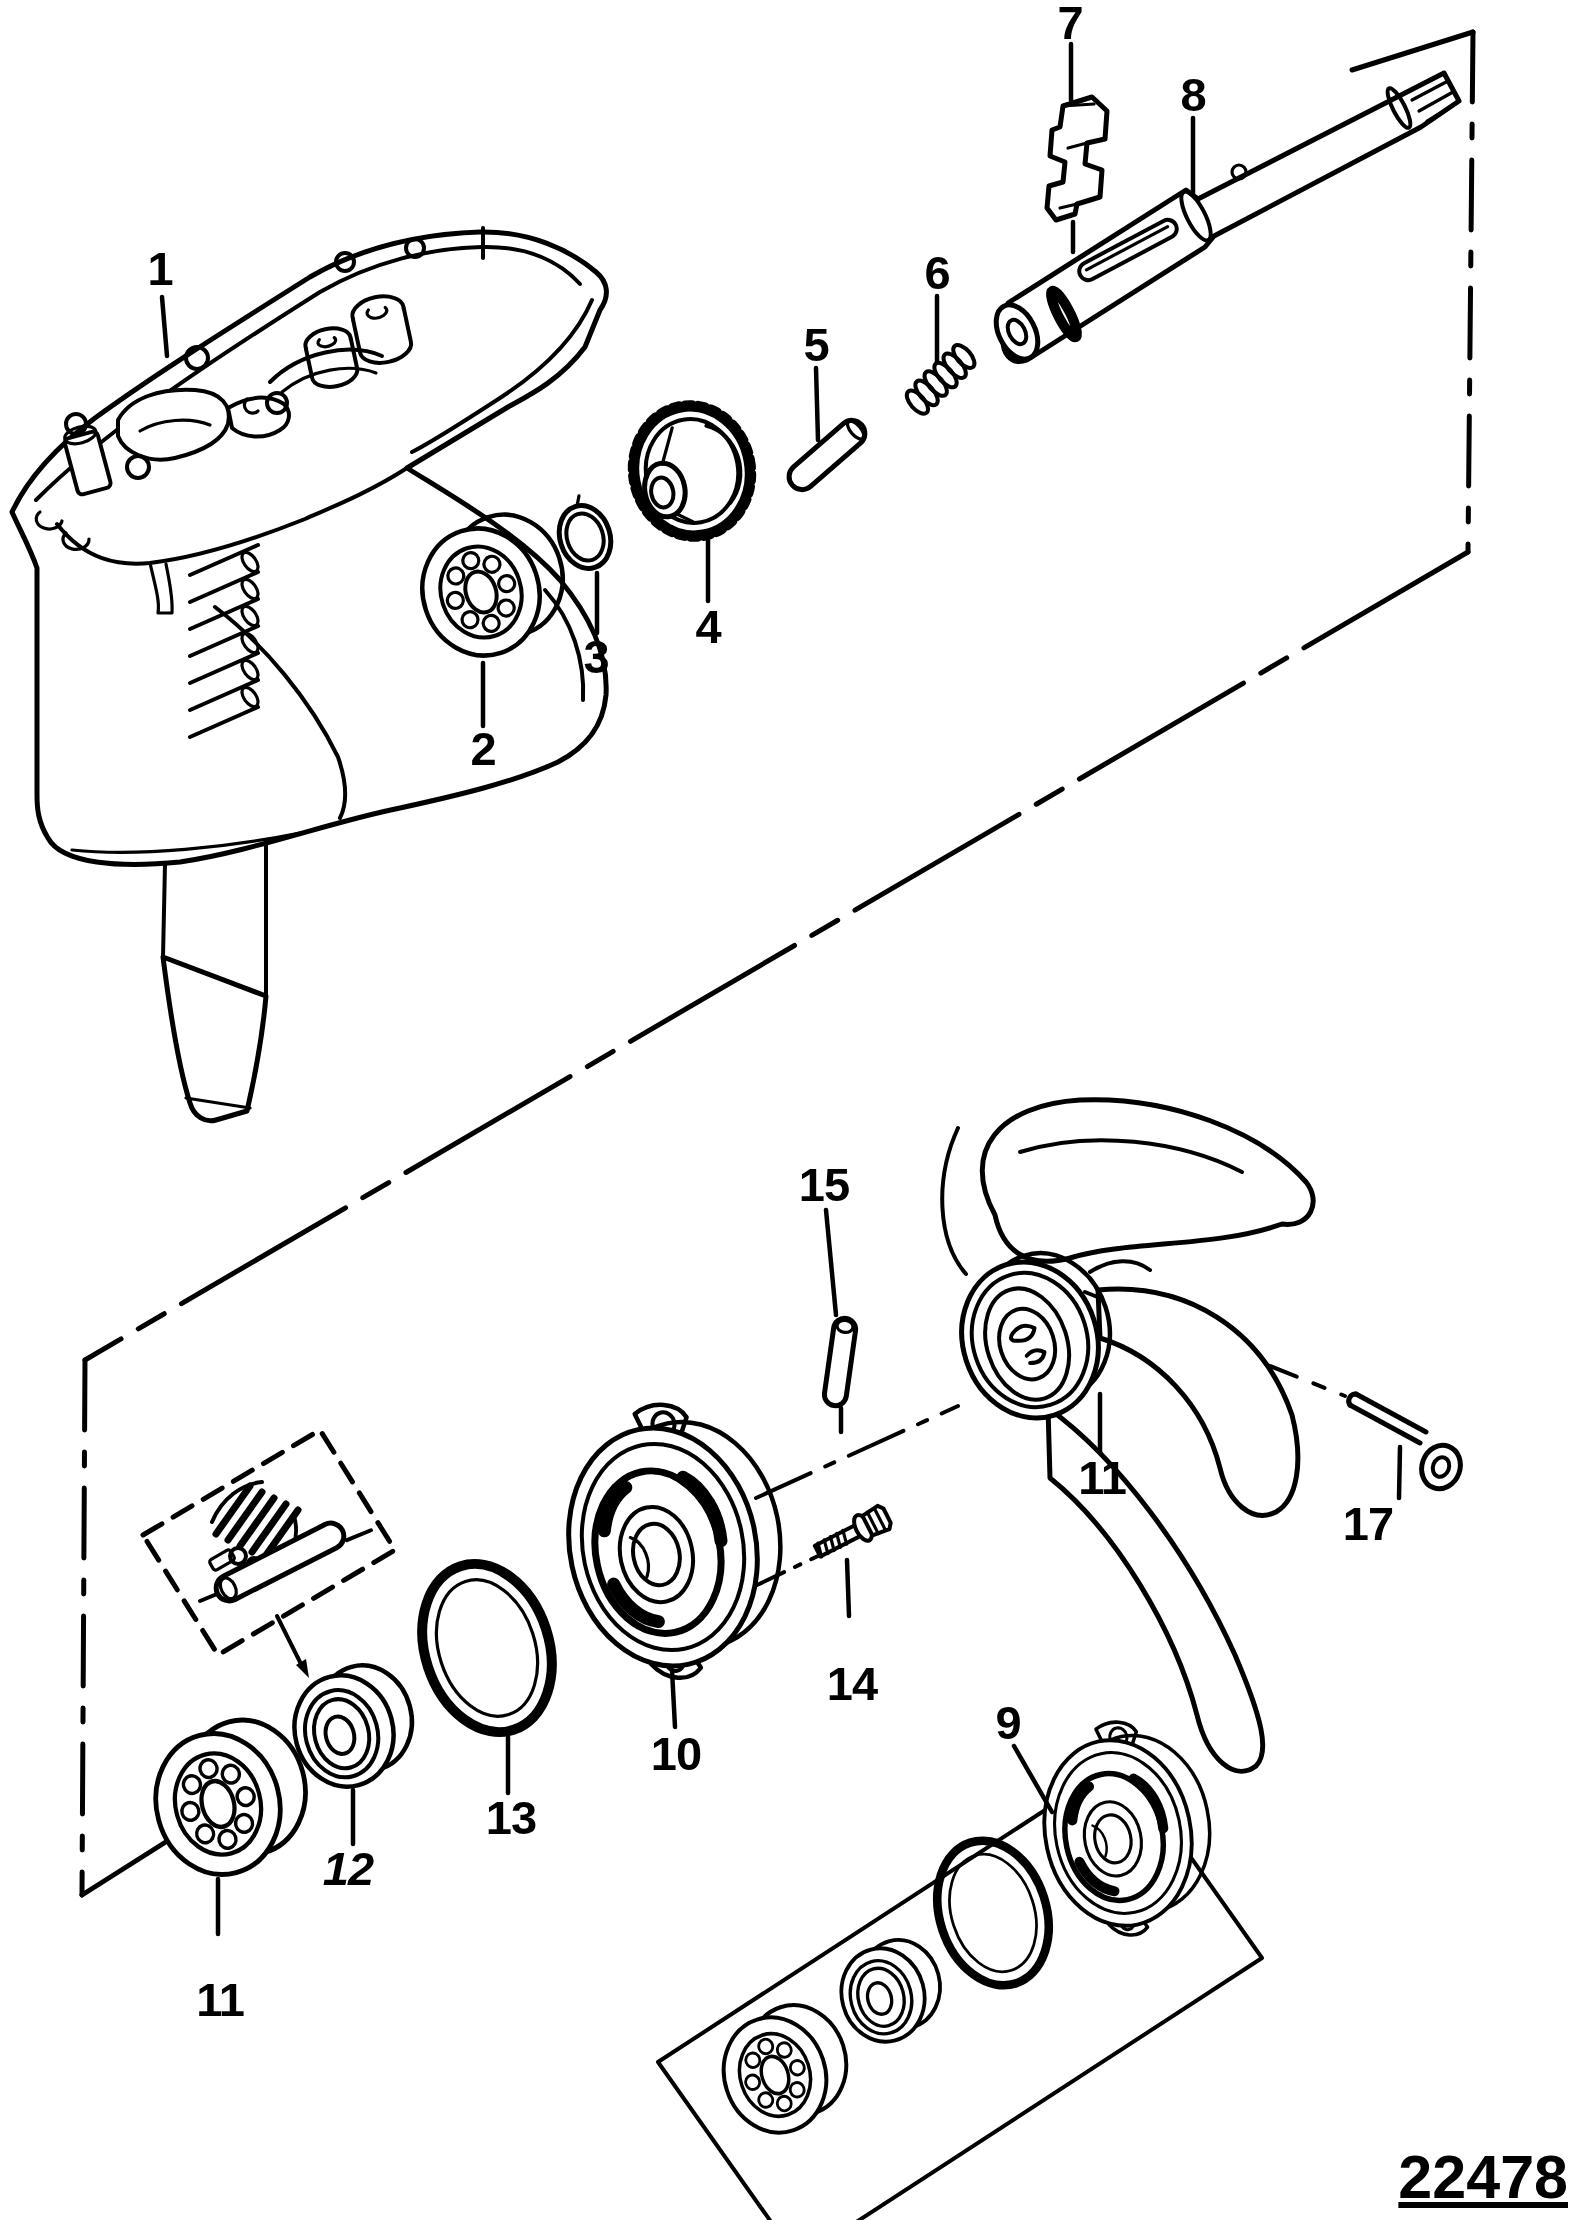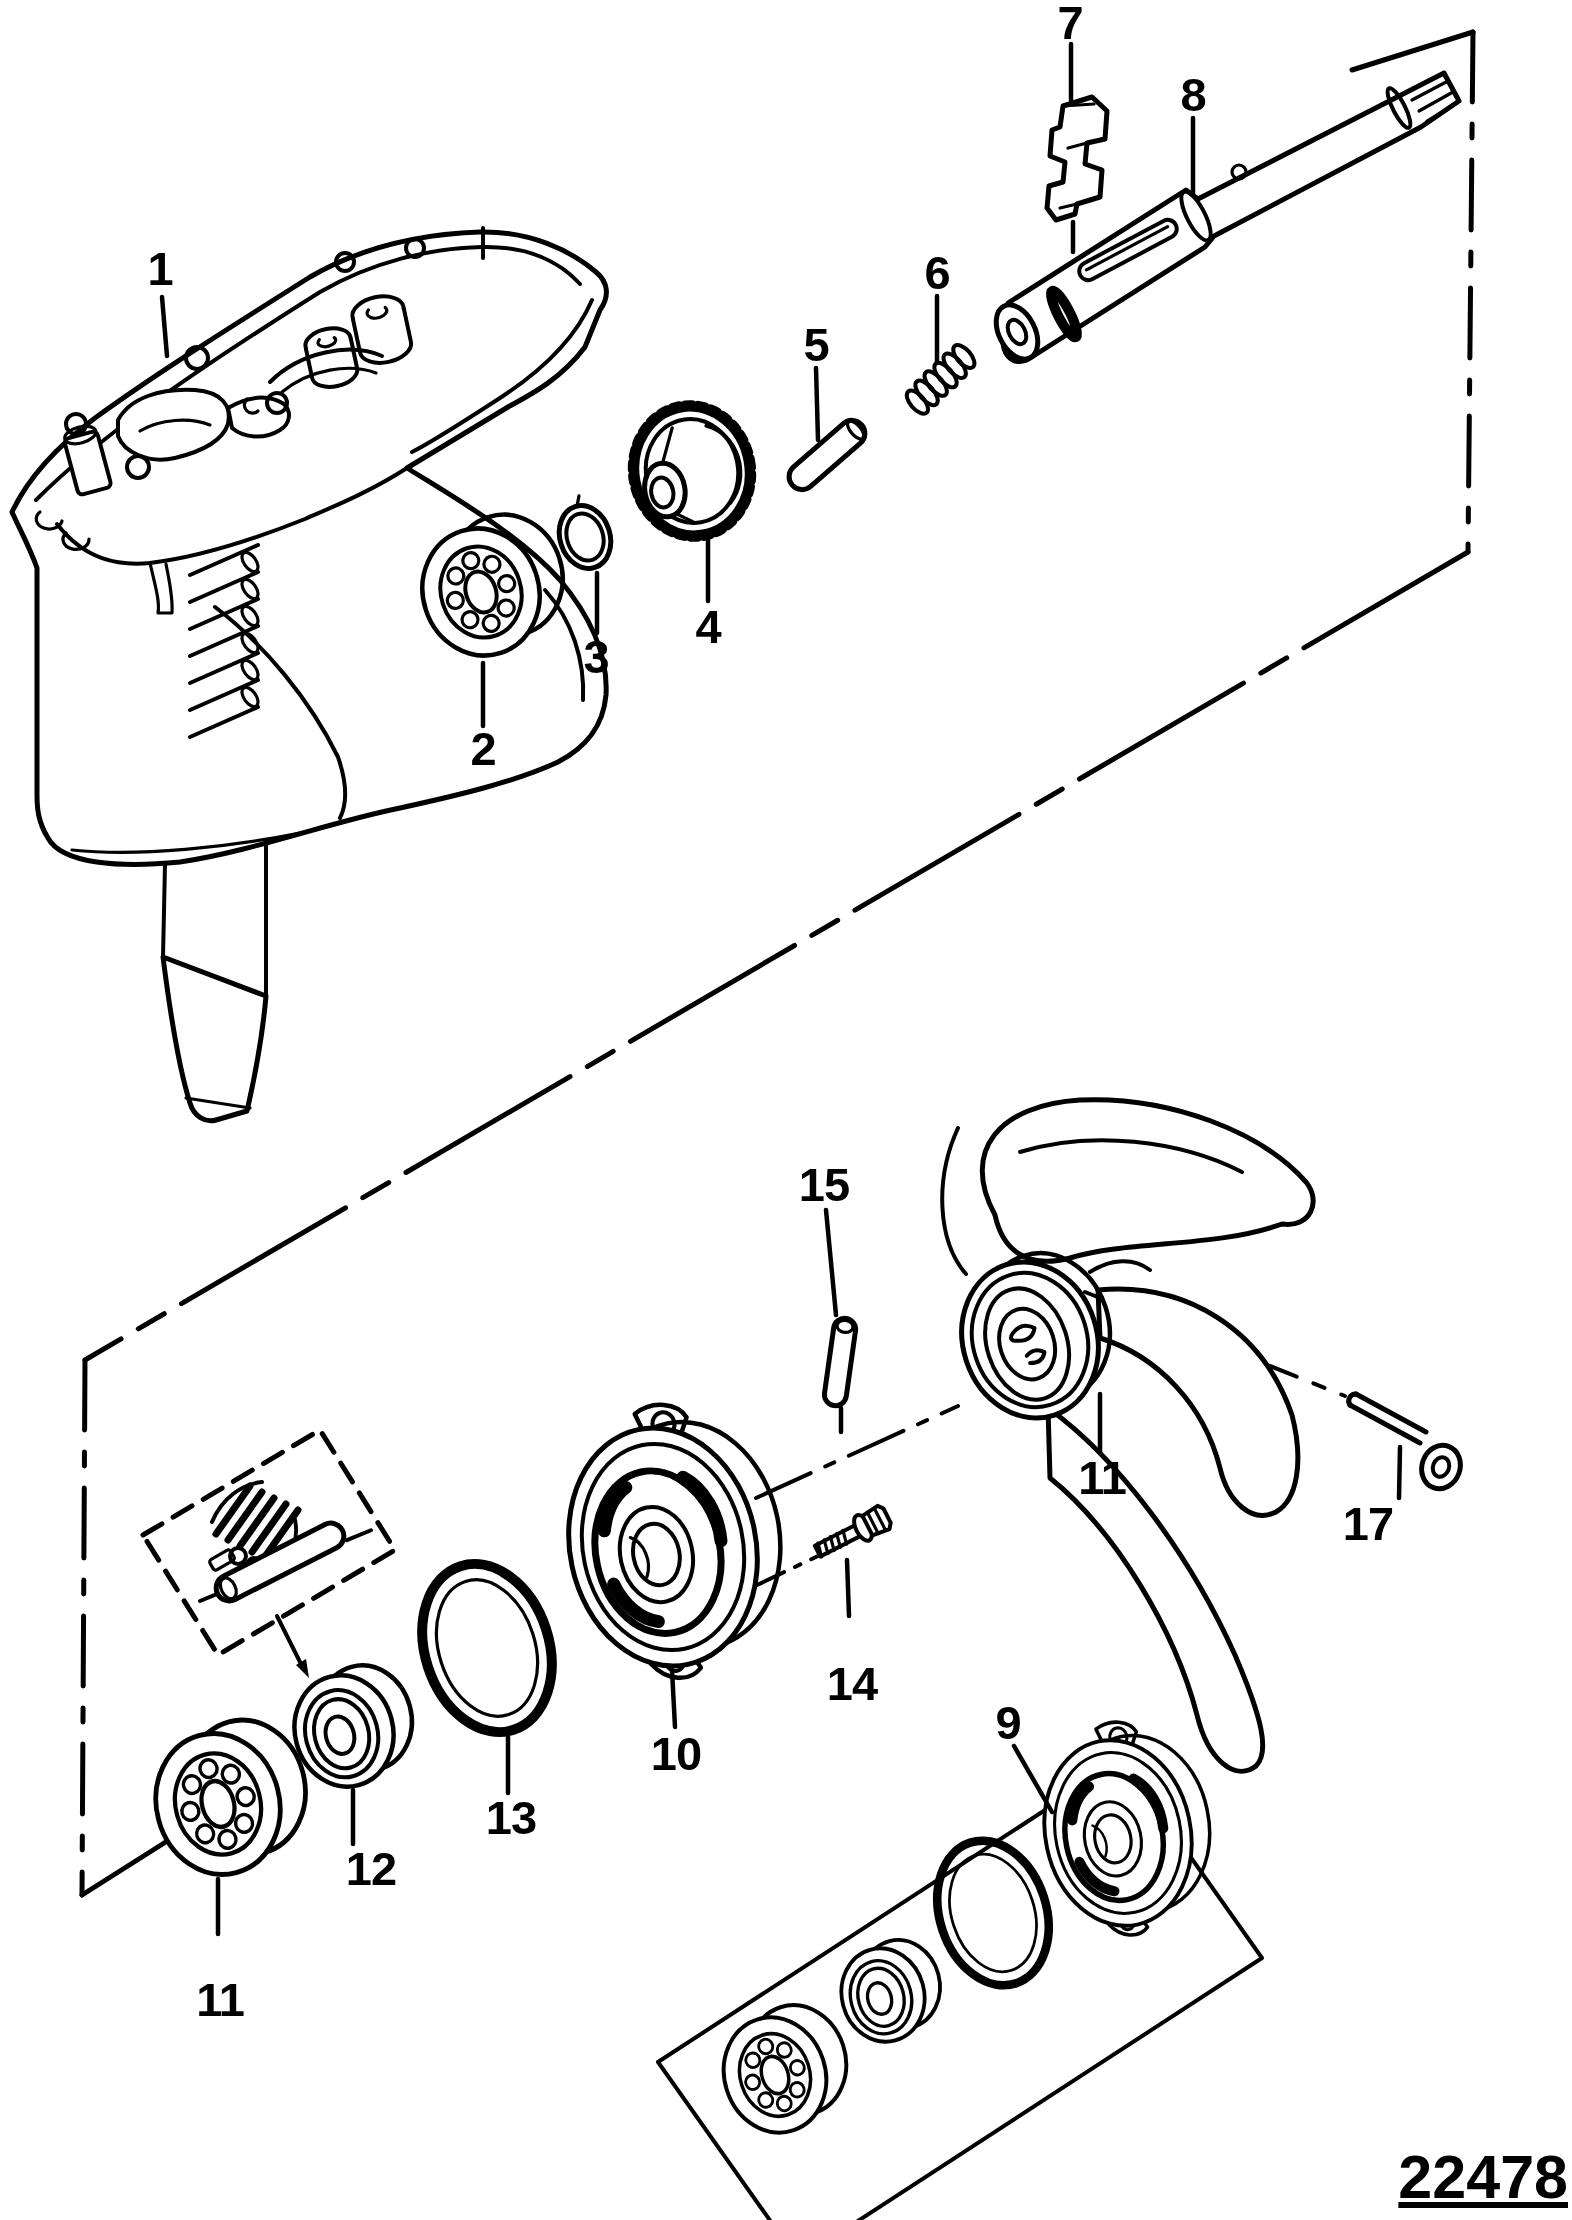--- a/index.html
+++ b/index.html
@@ -312,21 +312,21 @@
       <span class="callout" style="left: 483px; top: 748px;">2</span>
       <span class="callout" style="left: 596px; top: 656px;">3</span>
       <span class="callout" style="left: 708px; top: 626px;">4</span>
       <span class="callout" style="left: 816px; top: 344px;">5</span>
       <span class="callout" style="left: 937px; top: 272px;">6</span>
       <span class="callout" style="left: 1070px; top: 22px;">7</span>
       <span class="callout" style="left: 1193px; top: 94px;">8</span>
       <span class="callout" style="left: 1008px; top: 1722px;">9</span>
       <span class="callout" style="left: 676px; top: 1753px;">10</span>
       <span class="callout" style="left: 220px; top: 1958px; margin-top: 41px;">11</span>
-      <span class="callout" style="left: 371px; top: 1868px;">12</span>
+      <span class="callout" style="left: 348px; top: 1868px; font-style: italic;">12</span>
       <span class="callout" style="left: 511px; top: 1817px;">13</span>
       <span class="callout" style="left: 852px; top: 1642px; margin-top: 41px;">14</span>
       <span class="callout" style="left: 824px; top: 1184px;">15</span>
       <span class="callout" style="left: 1102px; top: 1477px;">11</span>
       <span class="callout" style="left: 1368px; top: 1523px;">17</span>
     </div>
 
 <div class="drawing-number">22478</div>
 </div>
 

